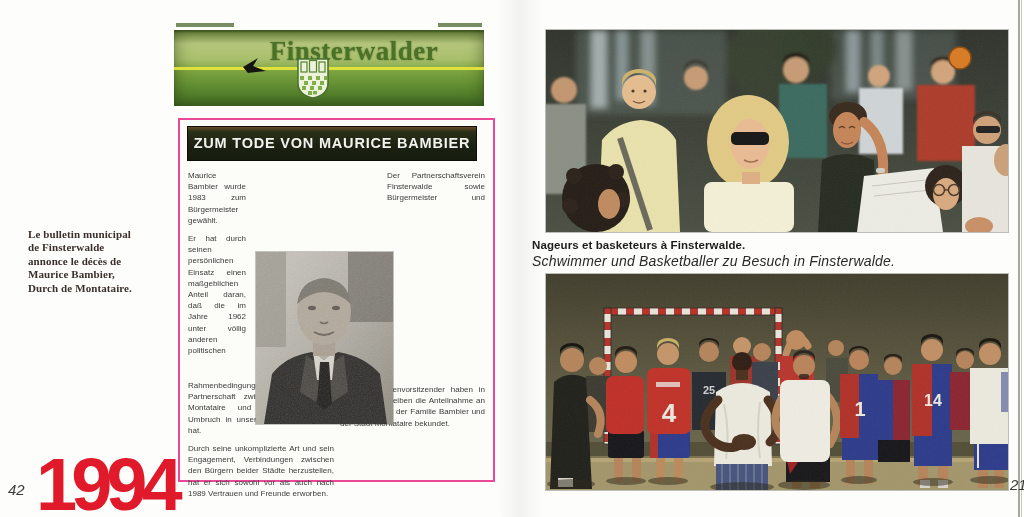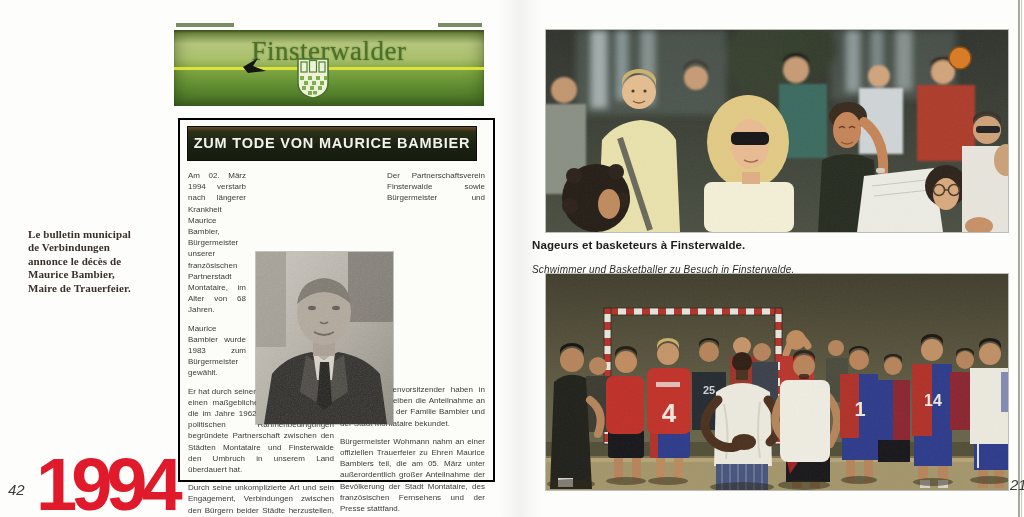--- a/index.html
+++ b/index.html
@@ -17,74 +17,74 @@
     color:#e0192b;letter-spacing:-6px;z-index:30;font-family:"Liberation Sans",sans-serif;}
 
   
   .masthead{left:174px;top:30px;width:310px;height:76px;
     background:linear-gradient(180deg,#6f8a3e 0%,#b9c97f 18%,#a9bf6c 38%,#7ba23f 55%,#5f8c31 75%,#517c2a 90%,#446b24 100%);
     box-shadow:inset 0 0 18px rgba(30,50,12,.55), inset 0 2px 2px rgba(20,35,8,.4);
     overflow:hidden;}
   .masthead .yellow-line{position:absolute;left:0;top:37px;width:100%;height:3px;
     background:#e8e838;opacity:.9;}
   .masthead .topword{position:absolute;left:0;top:6px;width:100%;text-align:center;
-    font-family:"Liberation Serif",serif;font-weight:normal;font-size:27px;letter-spacing:.5px;
-    color:#3e661e;opacity:.88;text-shadow:0 0 2px rgba(62,102,30,.8);}
+    font-family:"Liberation Serif",serif;font-weight:bold;font-size:27px;letter-spacing:.5px;
+    color:#3e661e;opacity:.88;text-shadow:0 0 2px rgba(62,102,30,.8);padding-left:25px;}
   .masthead .mword{position:absolute;top:27px;font-size:31px;font-weight:bold;font-style:italic;
     color:#fdfdf6;text-shadow:1px 1px 2px rgba(30,50,15,.6);letter-spacing:.5px;}
   #mw1{left:11px;} #mw2{left:160px;}
   .crest{position:absolute;left:122px;top:26px;}
   .mast-arrow{position:absolute;left:68px;top:28px;}
   .scanbit{background:#3f5c22;height:4px;top:23px;opacity:.7;}
 
   
-  .article-box{left:178px;top:118px;width:317px;height:364px;border:2px solid #000000;
+  .article-box{left:178px;top:118px;width:317px;height:364px;border:2px solid #ec4899;
     background:#fcfcf9;box-sizing:border-box;z-index:5;}
   .headline{margin:6px 16px 0 7px;height:33px;
     background:linear-gradient(180deg,#6a4a28 0%,#2a3018 14%,#1b2212 55%,#161c0e 100%);
     border:1px solid #0d0d0a;color:#f2f2ee;font-weight:bold;font-size:14.5px;
     letter-spacing:.8px;text-align:center;line-height:32px;white-space:nowrap;overflow:hidden;}
   .article-body{margin:9px 8px 0 8px;display:flex;gap:6px;position:relative;}
   .acol{font-size:8px;line-height:11.2px;color:#3b3b39;text-align:justify;}
   .acol-l{width:148px;} .acol-r{width:147px;}
   .acol p{margin:0 0 7px 0;}
   .wrapR{float:right;width:88px;height:176px;margin-top:34px;}
   .wrapL{float:left;width:47px;height:180px;margin-top:34px;}
   .portrait{position:absolute;left:68px;top:82px;width:137px;height:172px;
     box-shadow:0 0 0 1px rgba(90,90,85,.35);}
 
   
   .photo-frame{box-shadow:0 0 0 1px rgba(70,70,60,.35);}
   #crowd-photo{left:546px;top:30px;width:462px;height:202px;}
   #gym-photo{left:546px;top:274px;width:462px;height:216px;}
   .caption{left:532px;top:239px;width:430px;}
   .caption .cap-fr{font-weight:bold;font-size:11.5px;color:#1d1c1a;letter-spacing:.1px;}
-  .caption .cap-de{font-style:italic;font-size:10px;color:#2a2927;margin-top:13px;letter-spacing:.2px;}
+  .caption .cap-de{font-style:italic;font-size:14px;color:#2a2927;margin-top:2px;letter-spacing:.2px;}
 
   .gutter-shadow{left:498px;top:0;width:44px;height:517px;
     background:linear-gradient(90deg,rgba(0,0,0,0) 0%,rgba(60,60,50,.06) 50%,rgba(0,0,0,0) 100%);}
   .page-edge{left:1018px;top:0;width:2px;height:517px;background:#8a8a80;opacity:.75;}
   .page-edge2{left:1021px;top:0;width:1px;height:517px;background:#c9c9bf;}
   svg{display:block;}
 </style>
 </head>
 <body>
 
 <div>
 
   <div class="abs gutter-shadow"></div>
   <div class="abs page-edge"></div>
   <div class="abs page-edge2"></div>
 
   <div class="abs margin-note">
     <div>Le bulletin municipal</div>
-    <div>de Verbindungen</div>
+    <div>de Finsterwalde</div>
     <div>annonce le décès de</div>
     <div>Maurice Bambier,</div>
-    <div>Maire de Trauerfeier.</div>
+    <div>Durch de Montataire.</div>
   </div>
 
   <div class="abs scanbit" style="left:176px;width:58px;"></div>
   <div class="abs scanbit" style="left:438px;width:44px;"></div>
   <div class="abs masthead">
     <div class="topword">Finsterwalder</div>
     <div class="yellow-line"></div>
     <div class="crest">
       <svg width="34" height="44" viewBox="0 0 34 44">
         <path d="M2,3 h30 v24 q0,12 -15,15 q-15,-3 -15,-15 Z" fill="#edf2da" stroke="#46702a" stroke-width="1.5"></path>
@@ -112,29 +112,27 @@
         <polygon points="1,9 16,0 11,8 24,13 6,15" fill="#141410"></polygon>
       </svg>
     </div>
   </div>
 
   <div class="abs article-box">
     <div class="headline">ZUM TODE VON MAURICE BAMBIER</div>
     <div class="article-body">
       <div class="acol acol-l">
         <span class="wrapR"></span>
-        <p>Am 02. März 1994 verstarb nach längerer Krankheit Maurice Bambier, Bürgermeister unserer französischen Partnerstadt Montataire, im Alter von 68 Jahren.</p>
         <p>Maurice Bambier wurde 1983 zum Bürgermeister gewählt.</p>
         <p>Er hat durch seinen persönlichen Einsatz einen maßgeblichen Anteil daran, daß die im Jahre 1962 unter völlig anderen politischen Rahmenbedingungen begründete Partnerschaft zwischen den Städten Montataire und Finsterwalde den Umbruch in unserem Land überdauert hat.</p>
         <p>Durch seine unkomplizierte Art und sein Engagement, Verbindungen zwischen den Bürgern beider Städte herzustellen, hat er sich sowohl vor als auch nach 1989 Vertrauen und Freunde erworben.</p>
       </div>
       <div class="acol acol-r">
         <span class="wrapL"></span>
         <p>Der Partnerschaftsverein Finsterwalde sowie Bürgermeister und Stadtverordnetenvorsitzender haben in Kondolenzschreiben die Anteilnahme an diesem Verlust der Familie Bambier und der Stadt Montataire bekundet.</p>
-        <p>Bürgermeister Wohmann nahm an einer offiziellen Trauerfeier zu Ehren Maurice Bambiers teil, die am 05. März unter außerordentlich großer Anteilnahme der Bevölkerung der Stadt Montataire, des französischen Fernsehens und der Presse stattfand.</p>
 
       </div>
 
       <div class="portrait">
         <svg width="137" height="172" viewBox="0 0 137 172" preserveAspectRatio="none">
           <defs>
             <linearGradient id="pbg" x1="0" y1="0" x2="1" y2="1">
               <stop offset="0" stop-color="#cdc9c1"></stop>
                 <stop offset=".5" stop-color="#b5b1a8"></stop>
               <stop offset="1" stop-color="#8f8b82"></stop>

